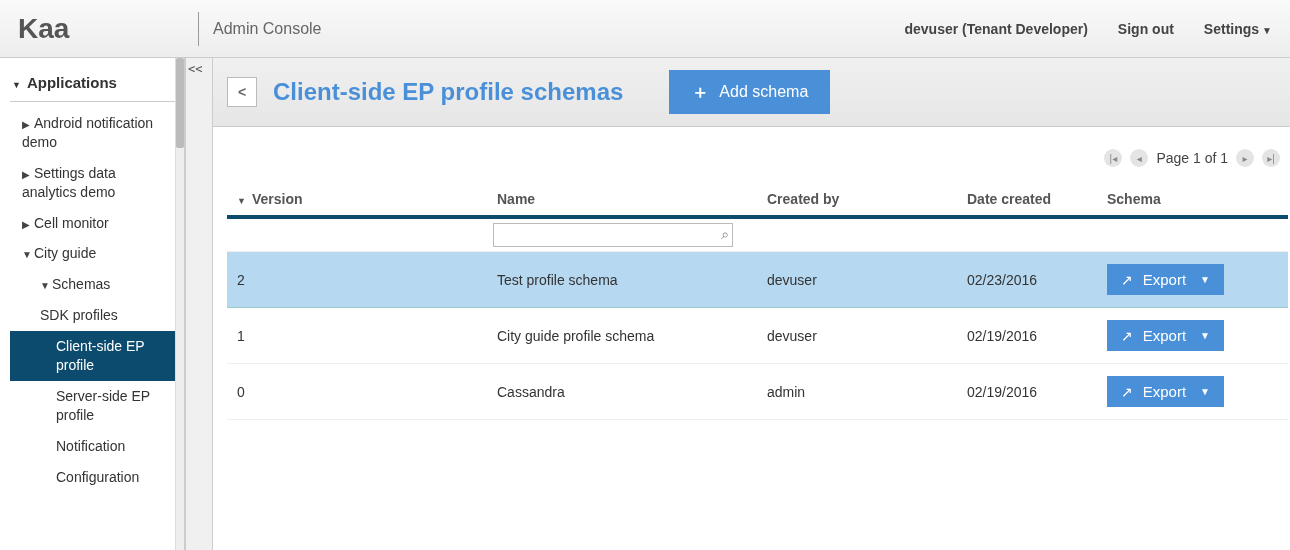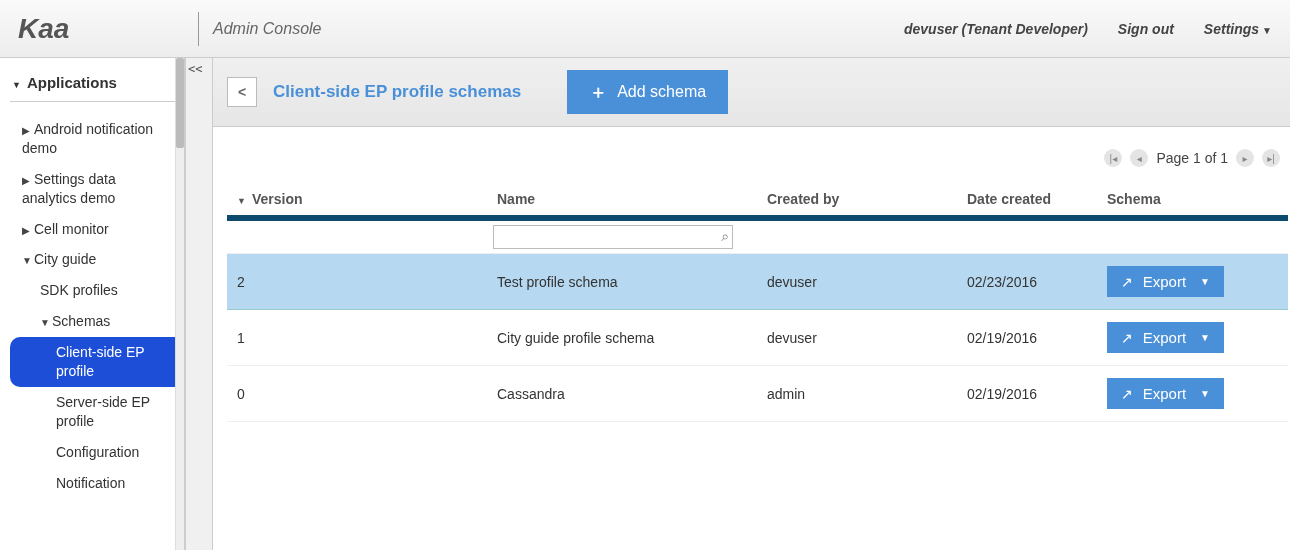--- a/index.html
+++ b/index.html
@@ -1,72 +1,72 @@
 <!DOCTYPE html>
 <html><head>
 <meta charset="utf-8">
 <style>
   * { box-sizing: border-box; margin: 0; padding: 0; }
   body { font-family: Arial, Helvetica, sans-serif; font-size: 14px; color: #333; background: #fff; }
   .header {
     display: flex; align-items: center; height: 58px;
     background: linear-gradient(#fafafa, #ededed);
-    border-bottom: 1px solid #ccc; padding: 16px 18px; font-style: italic;
+    border-bottom: 1px solid #ccc; padding: 16px 18px;
   }
   .brand { font-size: 28px; font-weight: bold; color: #555; width: 180px; }
   .brand-sep { width: 1px; height: 34px; background: #999; margin-right: 14px; }
   .subtitle { font-size: 16px; color: #666; flex: 0 0 auto; }
   .header-spacer { flex: 1 1 auto; }
   .header-right { display: flex; gap: 30px; align-items: center; font-size: 14px; font-weight: bold; color: #444; }
   .header-right .item { cursor: pointer; }
   .settings-caret { font-size: 10px; margin-left: 3px; }
 
   .body { display: flex; height: calc(550px - 58px); }
   .sidebar { width: 185px; padding: 10px 0 0 10px; overflow: hidden; position: relative; }
   .sidebar-scroll { position: absolute; right: 0; top: 0; bottom: 0; width: 10px; background: #eee; border-left: 1px solid #ddd; border-right: 1px solid #ccc; }
   .sidebar-thumb { position: absolute; top: 0; left: 0; right: 0; height: 90px; background: #bbb; border-radius: 2px; }
 
-  .nav-section-title { font-weight: bold; font-size: 15px; padding: 6px 4px 10px 2px; border-bottom: 1px solid #ccc; margin-bottom: 12px; margin-right: 10px; }
+  .nav-section-title { font-weight: bold; font-size: 15px; padding: 6px 4px 10px 2px; border-bottom: 1px solid #ccc; margin-bottom: 6px; margin-right: 10px; }
   .nav-section-title::before { content: "▼"; font-size: 9px; margin-right: 6px; color: #333; }
 
   .tree-item { padding: 6px 8px 6px 12px; line-height: 1.35; cursor: pointer; margin-right: 6px; }
   .tree-item .arrow { font-size: 10px; color: #444; display: inline-block; width: 12px; }
   .tree-item.lvl2 { padding-left: 30px; }
   .tree-item.lvl3 { padding-left: 46px; }
-  .tree-item.selected { background: #1d4ed8; color: #fff; margin-right: 0; border-radius: 10px; }
+  .tree-item.selected { background: #0c4a6e; color: #fff; margin-right: 0; }
   .tree-item .label { }
 
   .collapse-col { width: 28px; background: #f0f0f0; border-left: 1px solid #ccc; border-right: 1px solid #ccc; position: relative; }
   .collapse-btn { font-family: monospace; font-size: 12px; color: #555; padding: 4px 2px; cursor: pointer; }
 
   .main { flex: 1; display: flex; flex-direction: column; overflow: hidden; }
   .main-header {
     display: flex; align-items: center; gap: 16px;
     background: linear-gradient(#f0f0f0, #e6e6e6);
     border-bottom: 1px solid #ccc; padding: 12px 14px;
   }
   .back-btn {
     width: 30px; height: 30px; border: 1px solid #bbb; background: #fff;
     display: flex; align-items: center; justify-content: center; font-weight: bold; cursor: pointer;
     color: #666;
   }
-  .page-title { font-size: 17px; font-weight: bold; color: #4a90d9; text-align: center; }
+  .page-title { font-size: 24px; font-weight: bold; color: #4a90d9; text-align: center; }
   .add-btn {
     display: flex; align-items: center; gap: 10px;
     background: #4a90d9; color: #fff; padding: 10px 22px;
     font-size: 16px; cursor: pointer; margin-left: 30px;
   }
   .plus-icon { font-weight: bold; font-size: 18px; }
 
   .content { flex:1; padding: 10px 2px 0 14px; overflow: auto; }
   .pager { display: flex; justify-content: flex-end; align-items: center; gap: 8px; padding: 12px 8px 16px 0; color: #444; font-size: 14px; }
   .pager .pb { width: 18px; height: 18px; border-radius: 50%; background: #e4e4e4; display:flex; align-items:center; justify-content:center; font-size:10px; color:#888; cursor:pointer; }
 
   table { width: 100%; border-collapse: collapse; }
-  th { text-align: left; font-weight: bold; color: #555; padding: 8px 10px; border-bottom: 6px solid #0c4a6e; font-size: 14px; }
+  th { text-align: left; font-weight: bold; color: #555; padding: 8px 10px; border-bottom: 4px solid #0c4a6e; font-size: 14px; }
   th.sortable::before { content: "▼"; font-size: 9px; margin-right: 6px; color: #555; }
   .filter-row td { padding: 4px 6px; border-bottom: 1px solid #eee; }
   .filter-input-wrap { position: relative; width: 240px; }
   .filter-input { width: 100%; padding: 3px 24px 3px 6px; border: 1px solid #bbb; height: 24px; }
   .funnel-icon { position: absolute; right: 4px; top: 3px; color: #888; font-size: 14px; }
 
   tbody tr td { padding: 12px 10px; border-bottom: 1px solid #eee; }
   tbody tr.selected { background: #b6d8f0; }
   tbody tr.selected td { border-bottom-color: #9cc; }
 
@@ -102,26 +102,26 @@
 </div>
 
 <div class="body">
   <div class="sidebar">
     <div class="nav-section-title">Applications</div>
     <div id="nav-tree">
         <div class="tree-item lvl1"><span class="arrow">▶</span><span class="label">Android notification demo</span></div>
         <div class="tree-item lvl1"><span class="arrow">▶</span><span class="label">Settings data analytics demo</span></div>
         <div class="tree-item lvl1"><span class="arrow">▶</span><span class="label">Cell monitor</span></div>
         <div class="tree-item lvl1"><span class="arrow">▼</span><span class="label">City guide</span></div>
+        <div class="tree-item lvl2"><span class="arrow">▼</span><span class="label">Schemas</span></div>
         <div class="tree-item lvl2"><span class="label">SDK profiles</span></div>
-        <div class="tree-item lvl2"><span class="arrow">▼</span><span class="label">Schemas</span></div>
         <div class="tree-item lvl3 selected"><span class="label">Client-side EP profile</span></div>
         <div class="tree-item lvl3"><span class="label">Server-side EP profile</span></div>
+        <div class="tree-item lvl3"><span class="label">Notification</span></div>
         <div class="tree-item lvl3"><span class="label">Configuration</span></div>
-        <div class="tree-item lvl3"><span class="label">Notification</span></div>
       </div>
     <div class="sidebar-scroll">
       <div class="sidebar-thumb"></div>
     </div>
   </div>
 
   <div class="collapse-col">
     <div class="collapse-btn">&lt;&lt;</div>
   </div>
 

